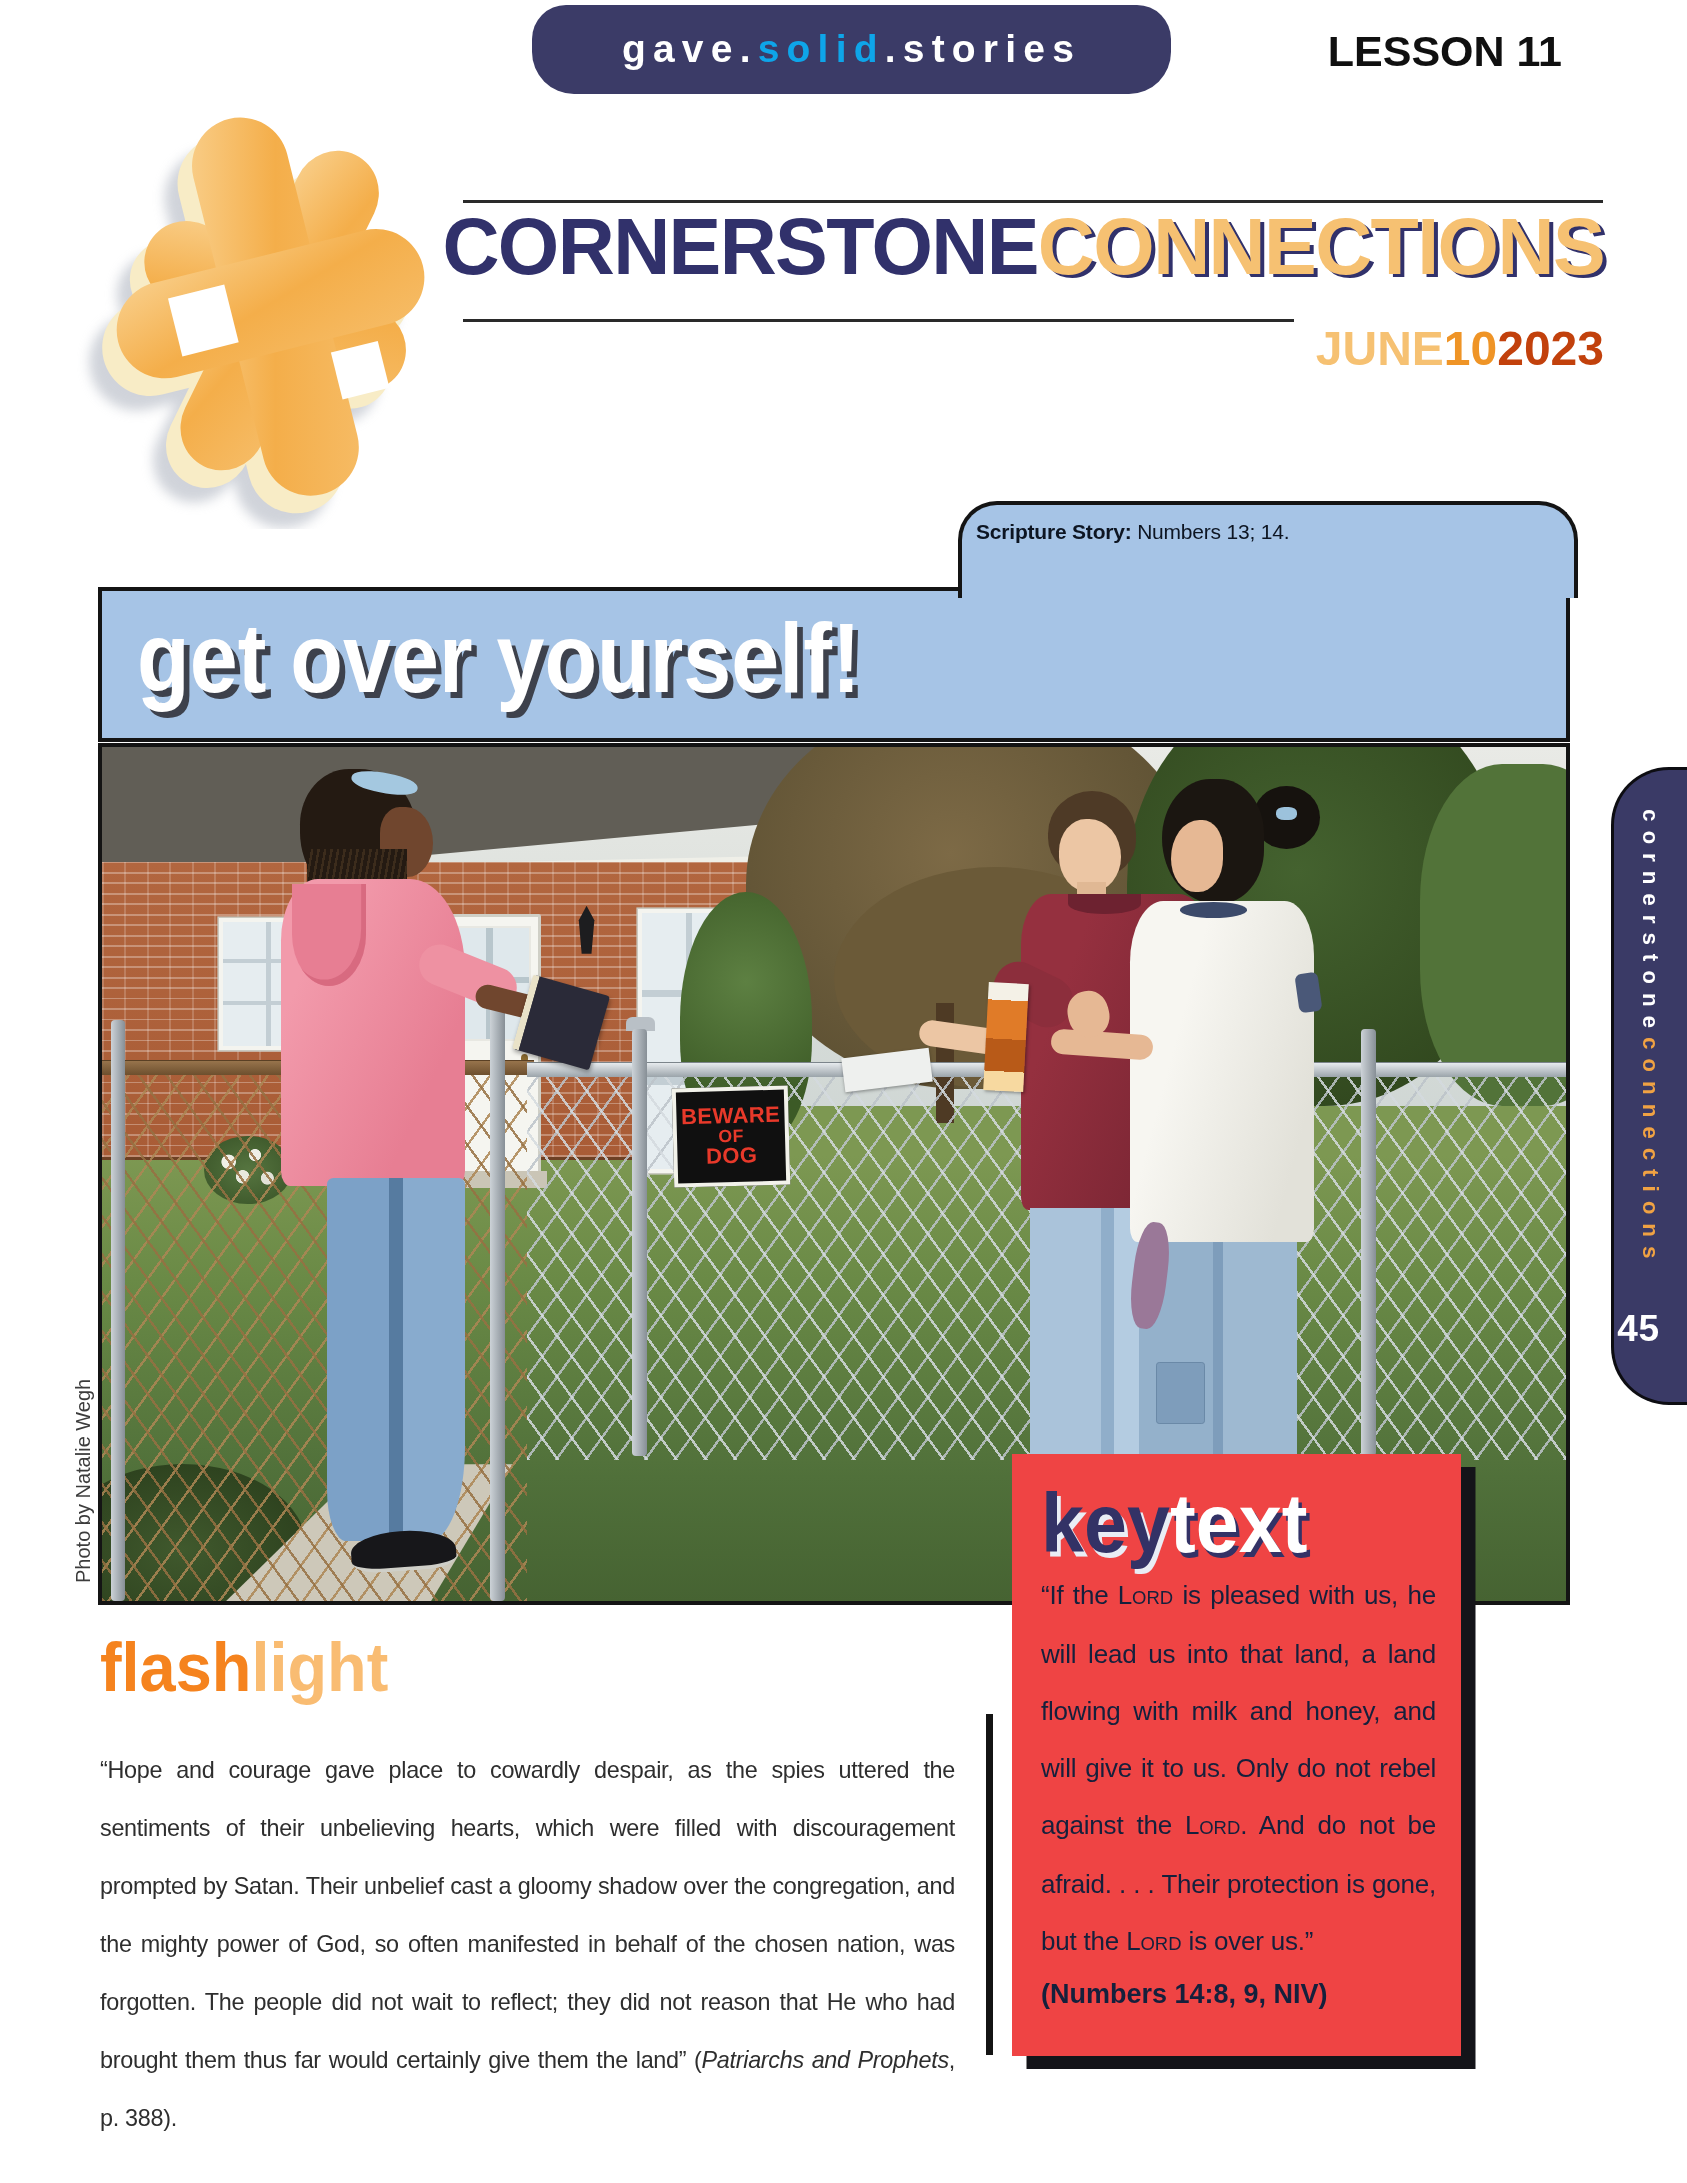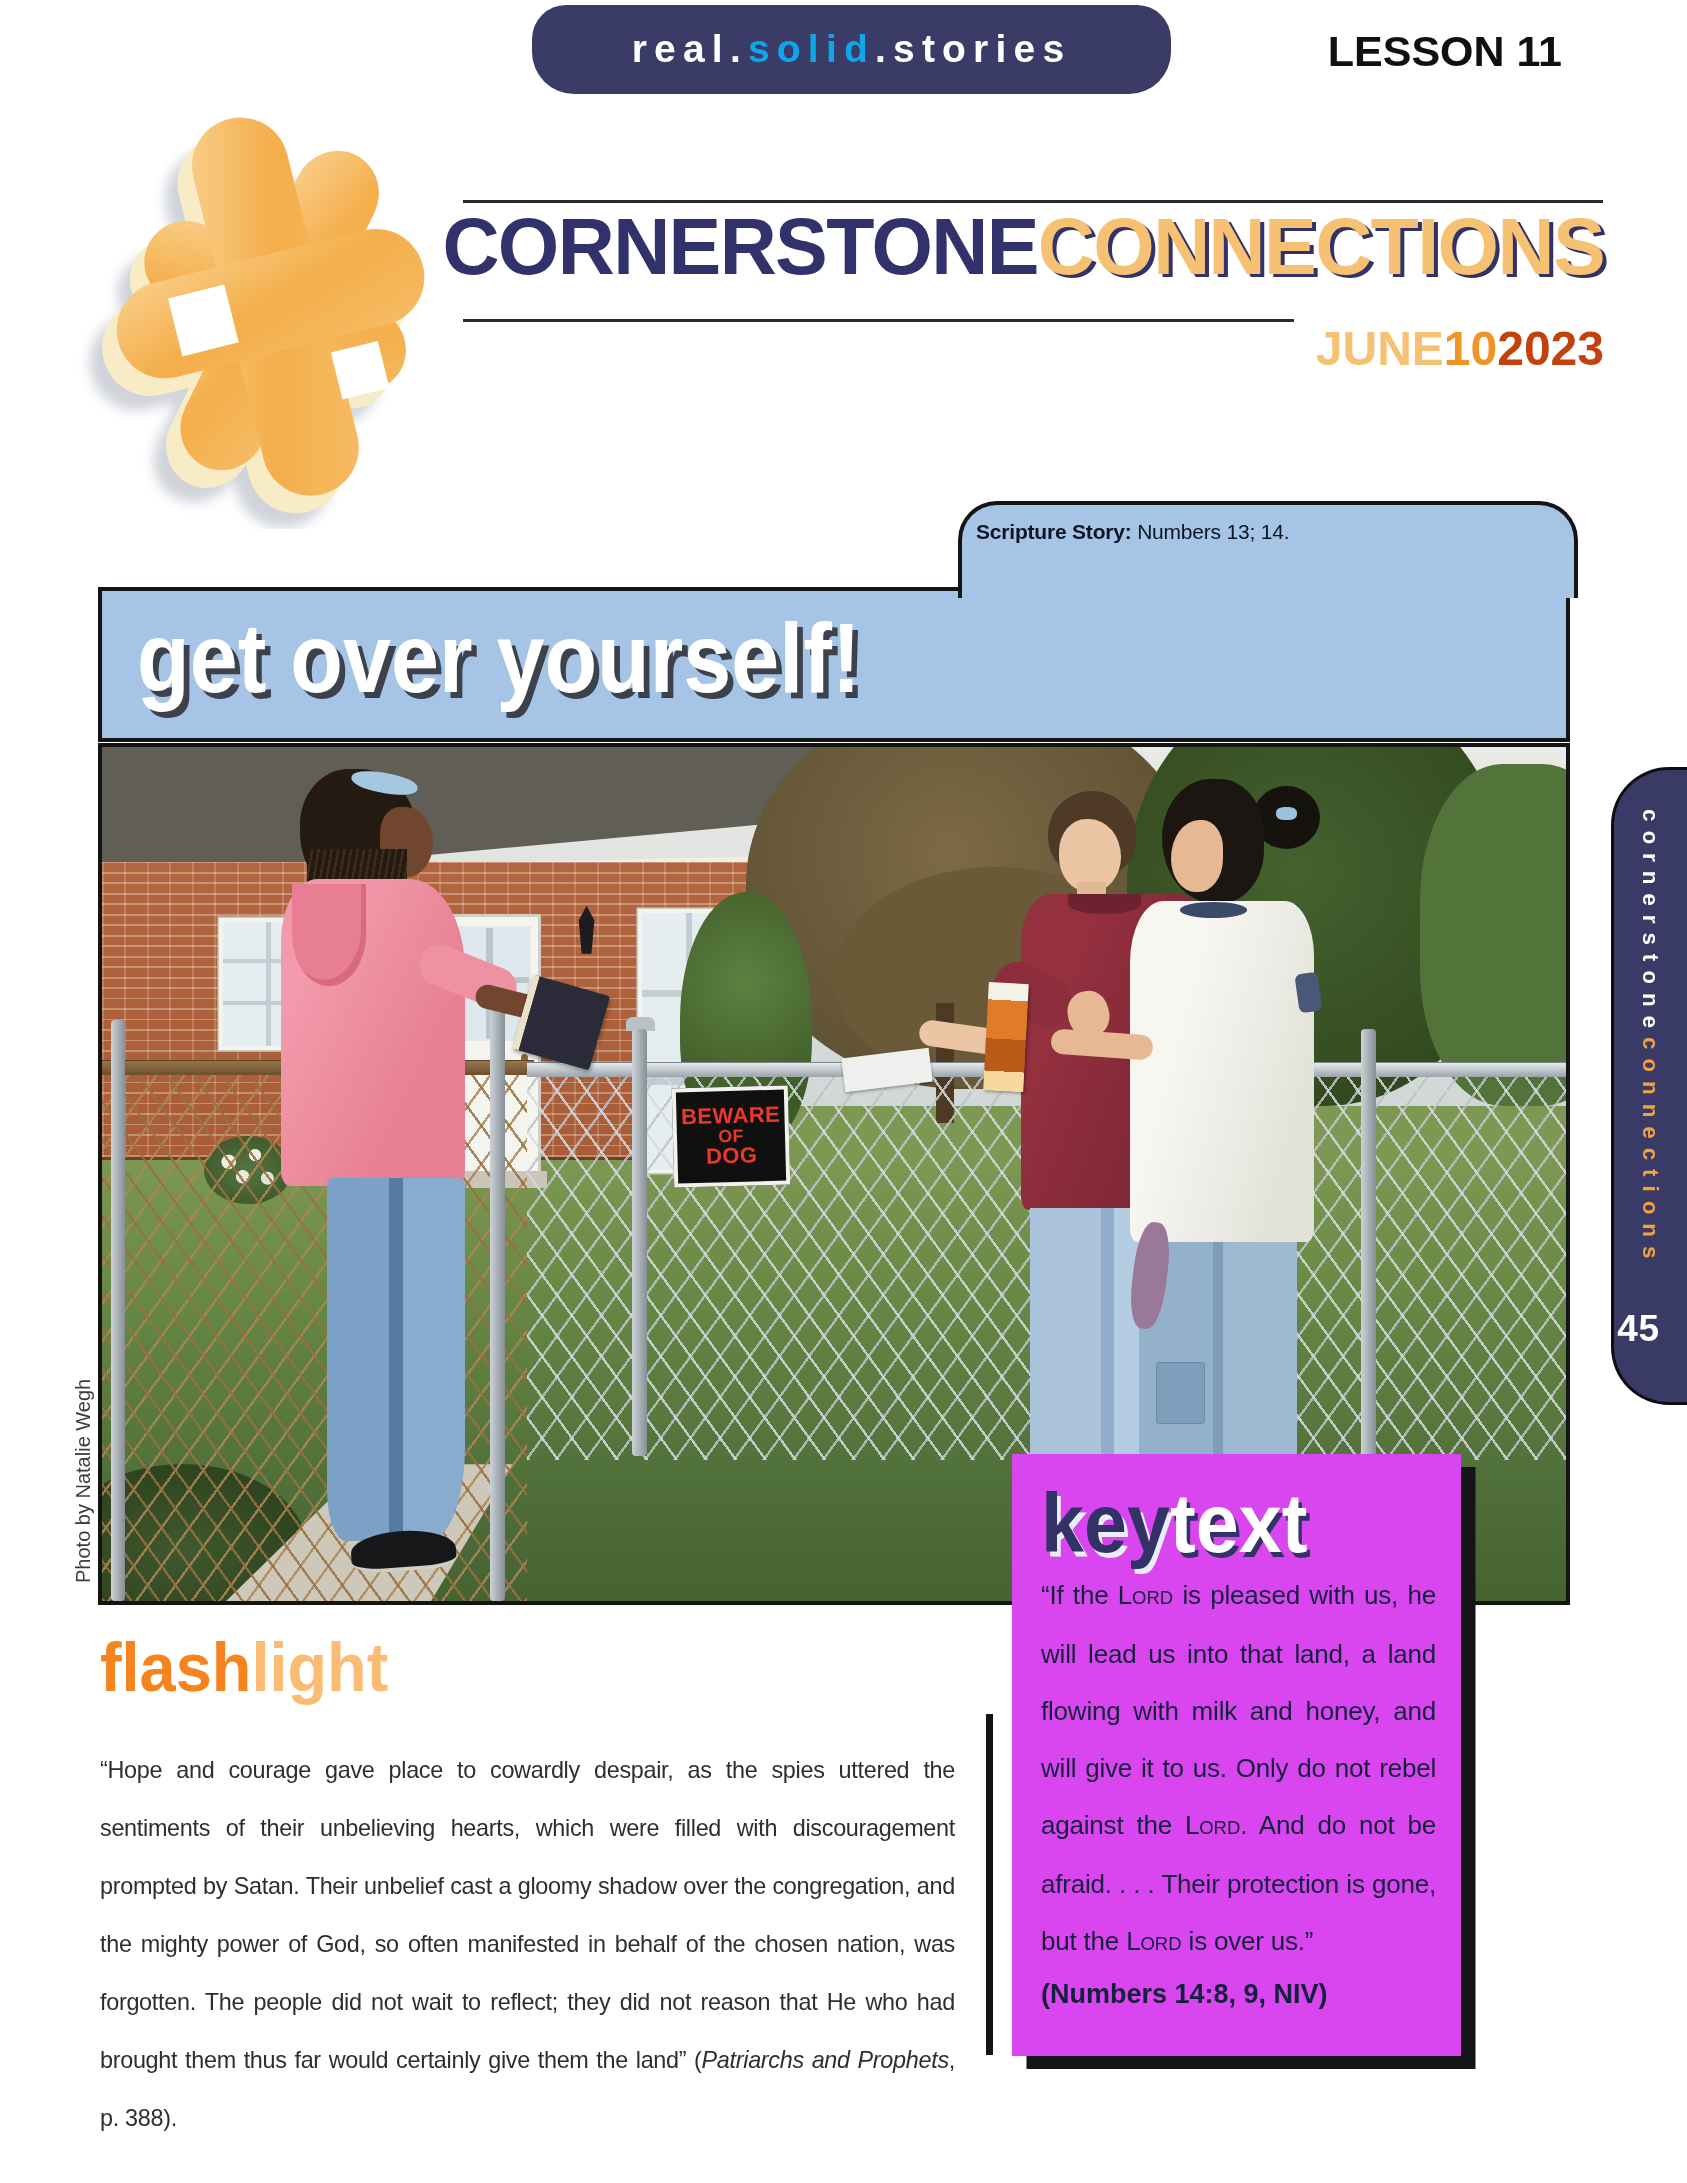--- a/index.html
+++ b/index.html
@@ -215,21 +215,21 @@
   .g2-scarf{left:70.4%;top:55.6%;width:2.3%;height:12.5%;background:#9a7898;
     border-radius:42%;transform:rotate(7deg);}
 
   #photo-credit{
     left:72px;top:1583px;transform:rotate(-90deg);transform-origin:top left;
     font-size:20px;color:#3c3c3c;white-space:nowrap;z-index:2;
   }
 
   
   #keytext-box{
-    left:1012px;top:1454px;width:449px;height:602px;background:#d946ef;
+    left:1012px;top:1454px;width:449px;height:602px;background:#ef4444;
     box-shadow:14.5px 13px 0 #141419;z-index:6;
   }
   #keytext-head{
     position:absolute;left:29px;top:21px;font-size:84px;font-weight:bold;white-space:nowrap;
     transform:scaleX(.92);transform-origin:0 0;
   }
   #keytext-head .key{color:#333266;text-shadow:4px 4.8px 0 #e9edf5;}
   #keytext-head .text{color:#ffffff;text-shadow:4px 4.8px 0 #333266;}
   #keytext-quote{
     position:absolute;left:29px;top:113px;width:395px;font-size:26px;line-height:57px;
@@ -268,21 +268,21 @@
   #side-tab-words .w2{color:#f0a243;}
   #side-tab-page{
     position:absolute;left:3.2px;top:538px;color:#ffffff;font-weight:bold;font-size:37px;
     letter-spacing:0.8px;
   }
 </style>
 </head>
 <body>
 
 <div class="abs" id="series-tab">
-  <span>real</span>
+  <span>gave</span>
     <span>.</span>
     <span class="orange">solid</span>
     <span>.</span>
     <span>stories</span>
 </div>
 <div class="abs" id="lesson-label">LESSON 11</div>
 
 <svg class="abs" id="cross-logo" style="left:71px;top:90px;" width="407" height="439" viewBox="0 0 505 545">
   <defs>
     <linearGradient id="goldGrad" x1="0" y1="0" x2="1" y2="1">

